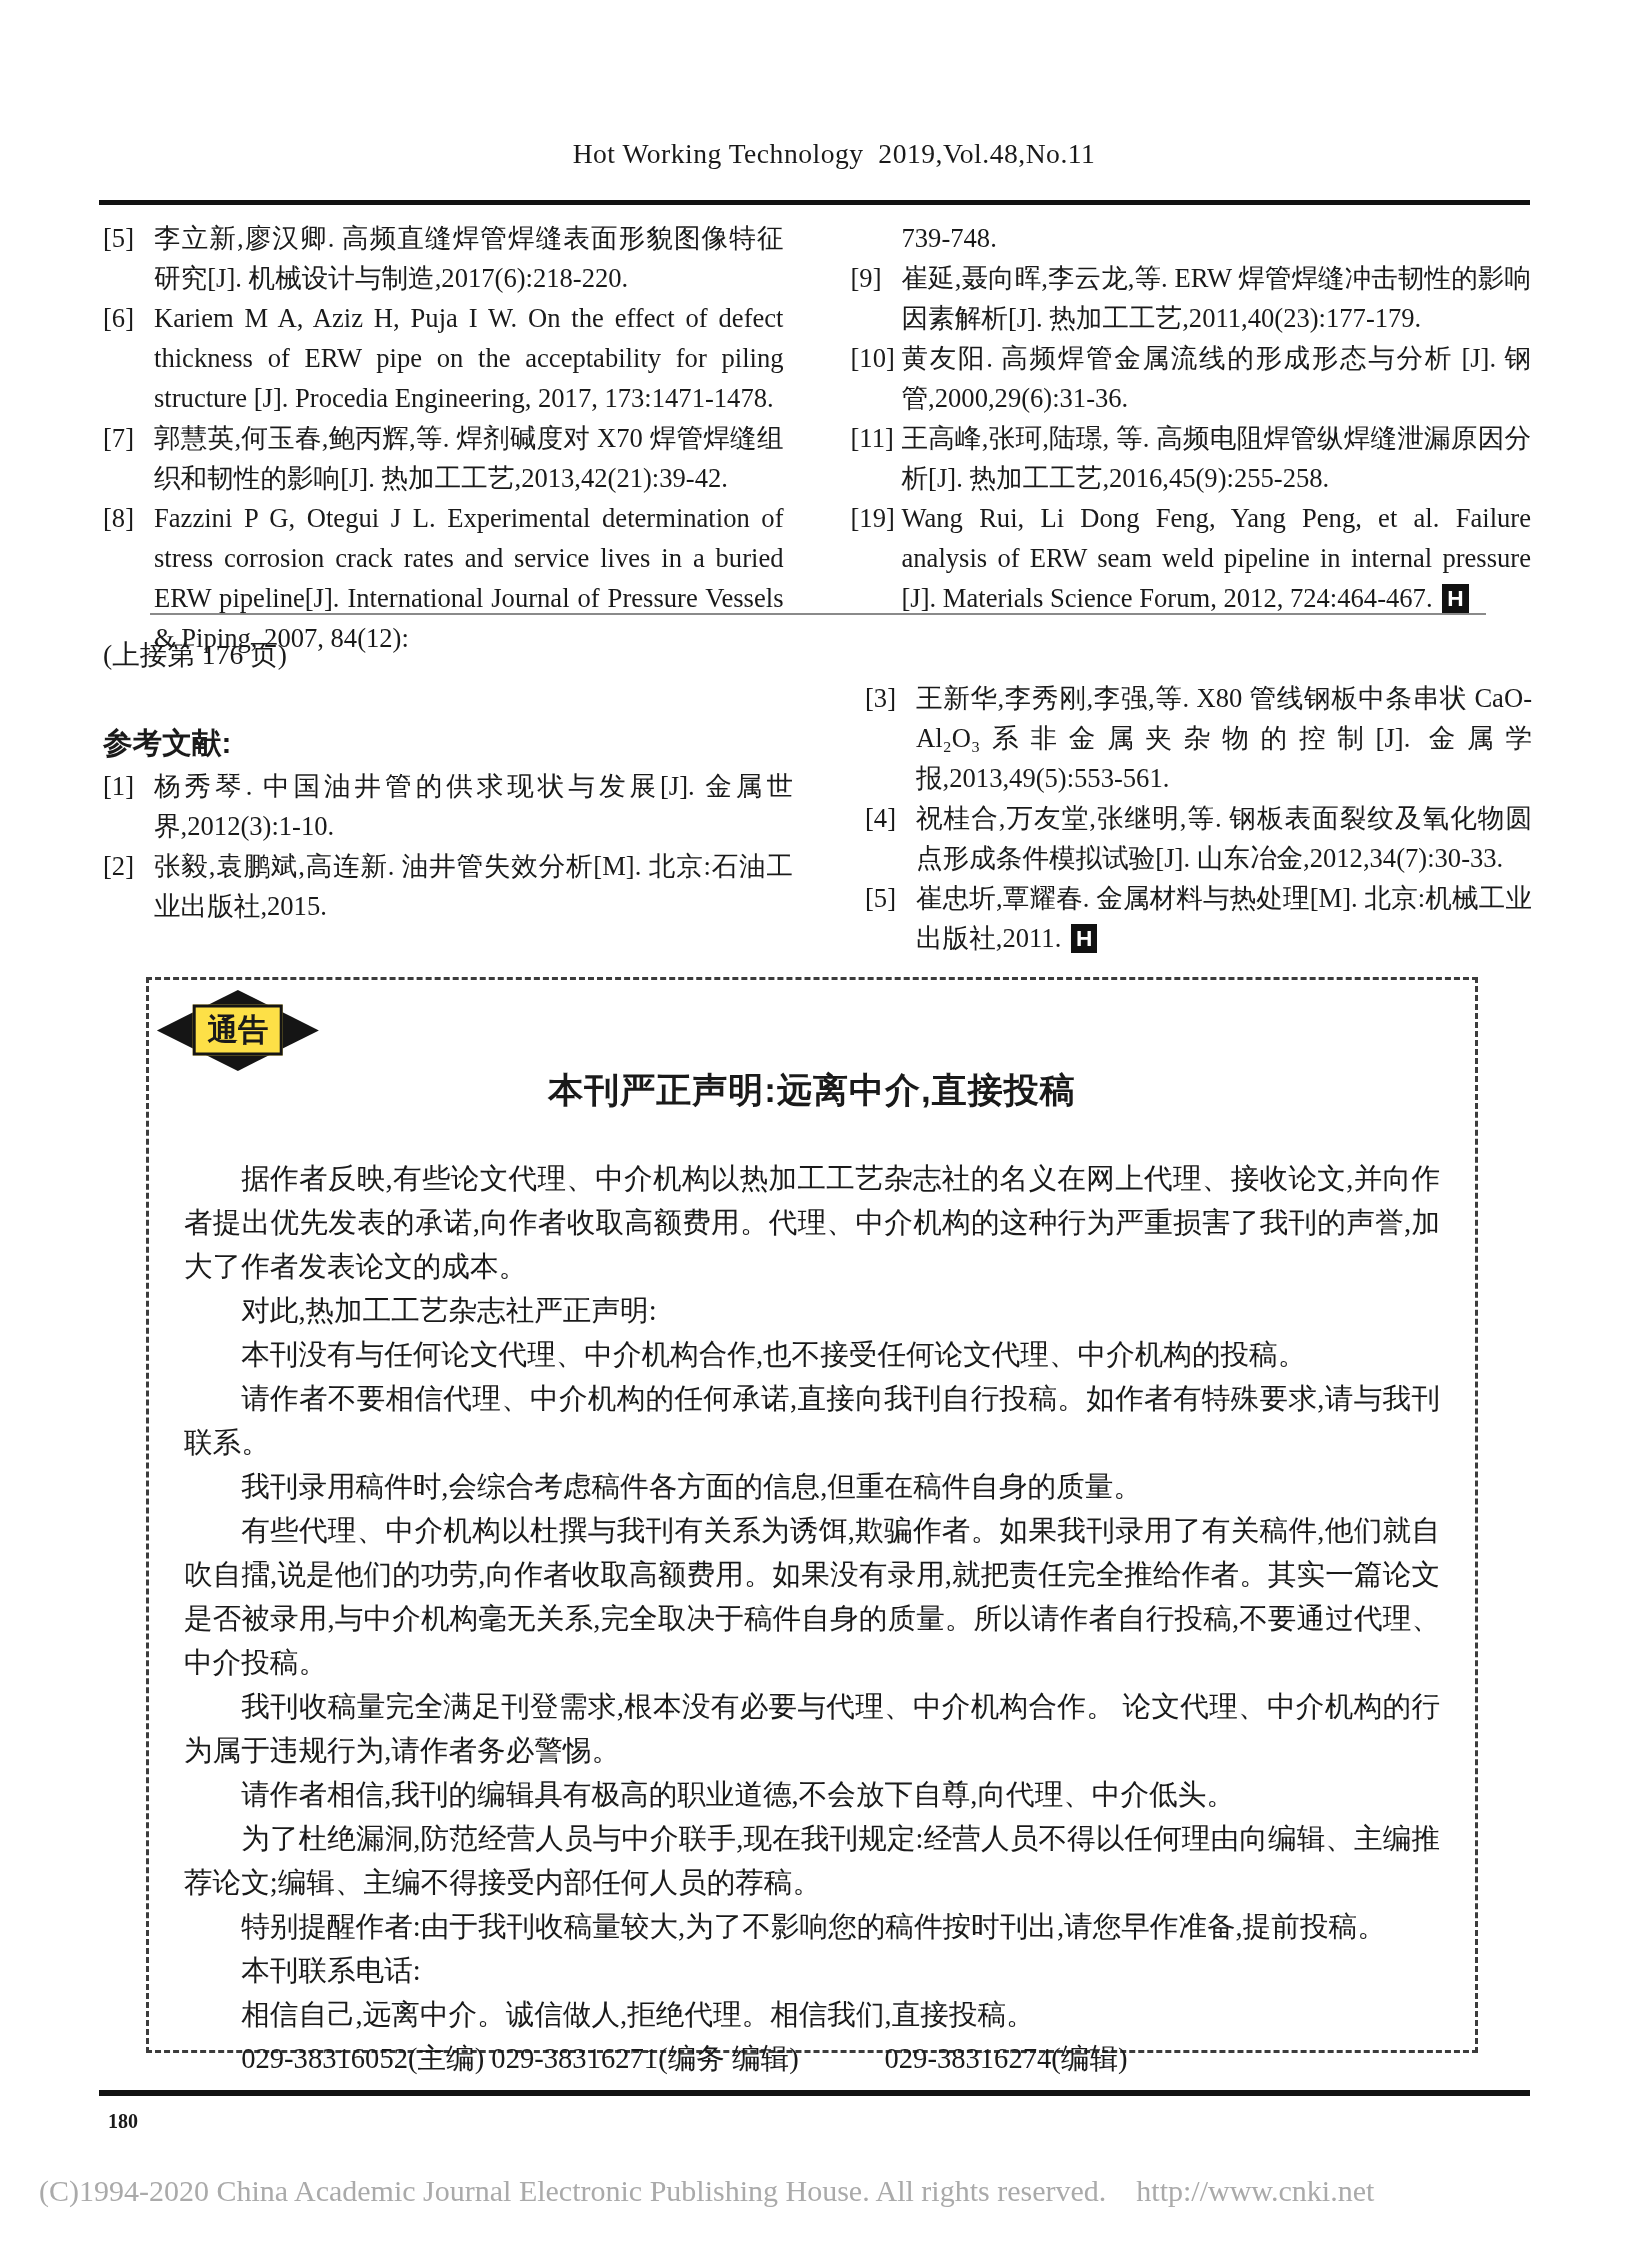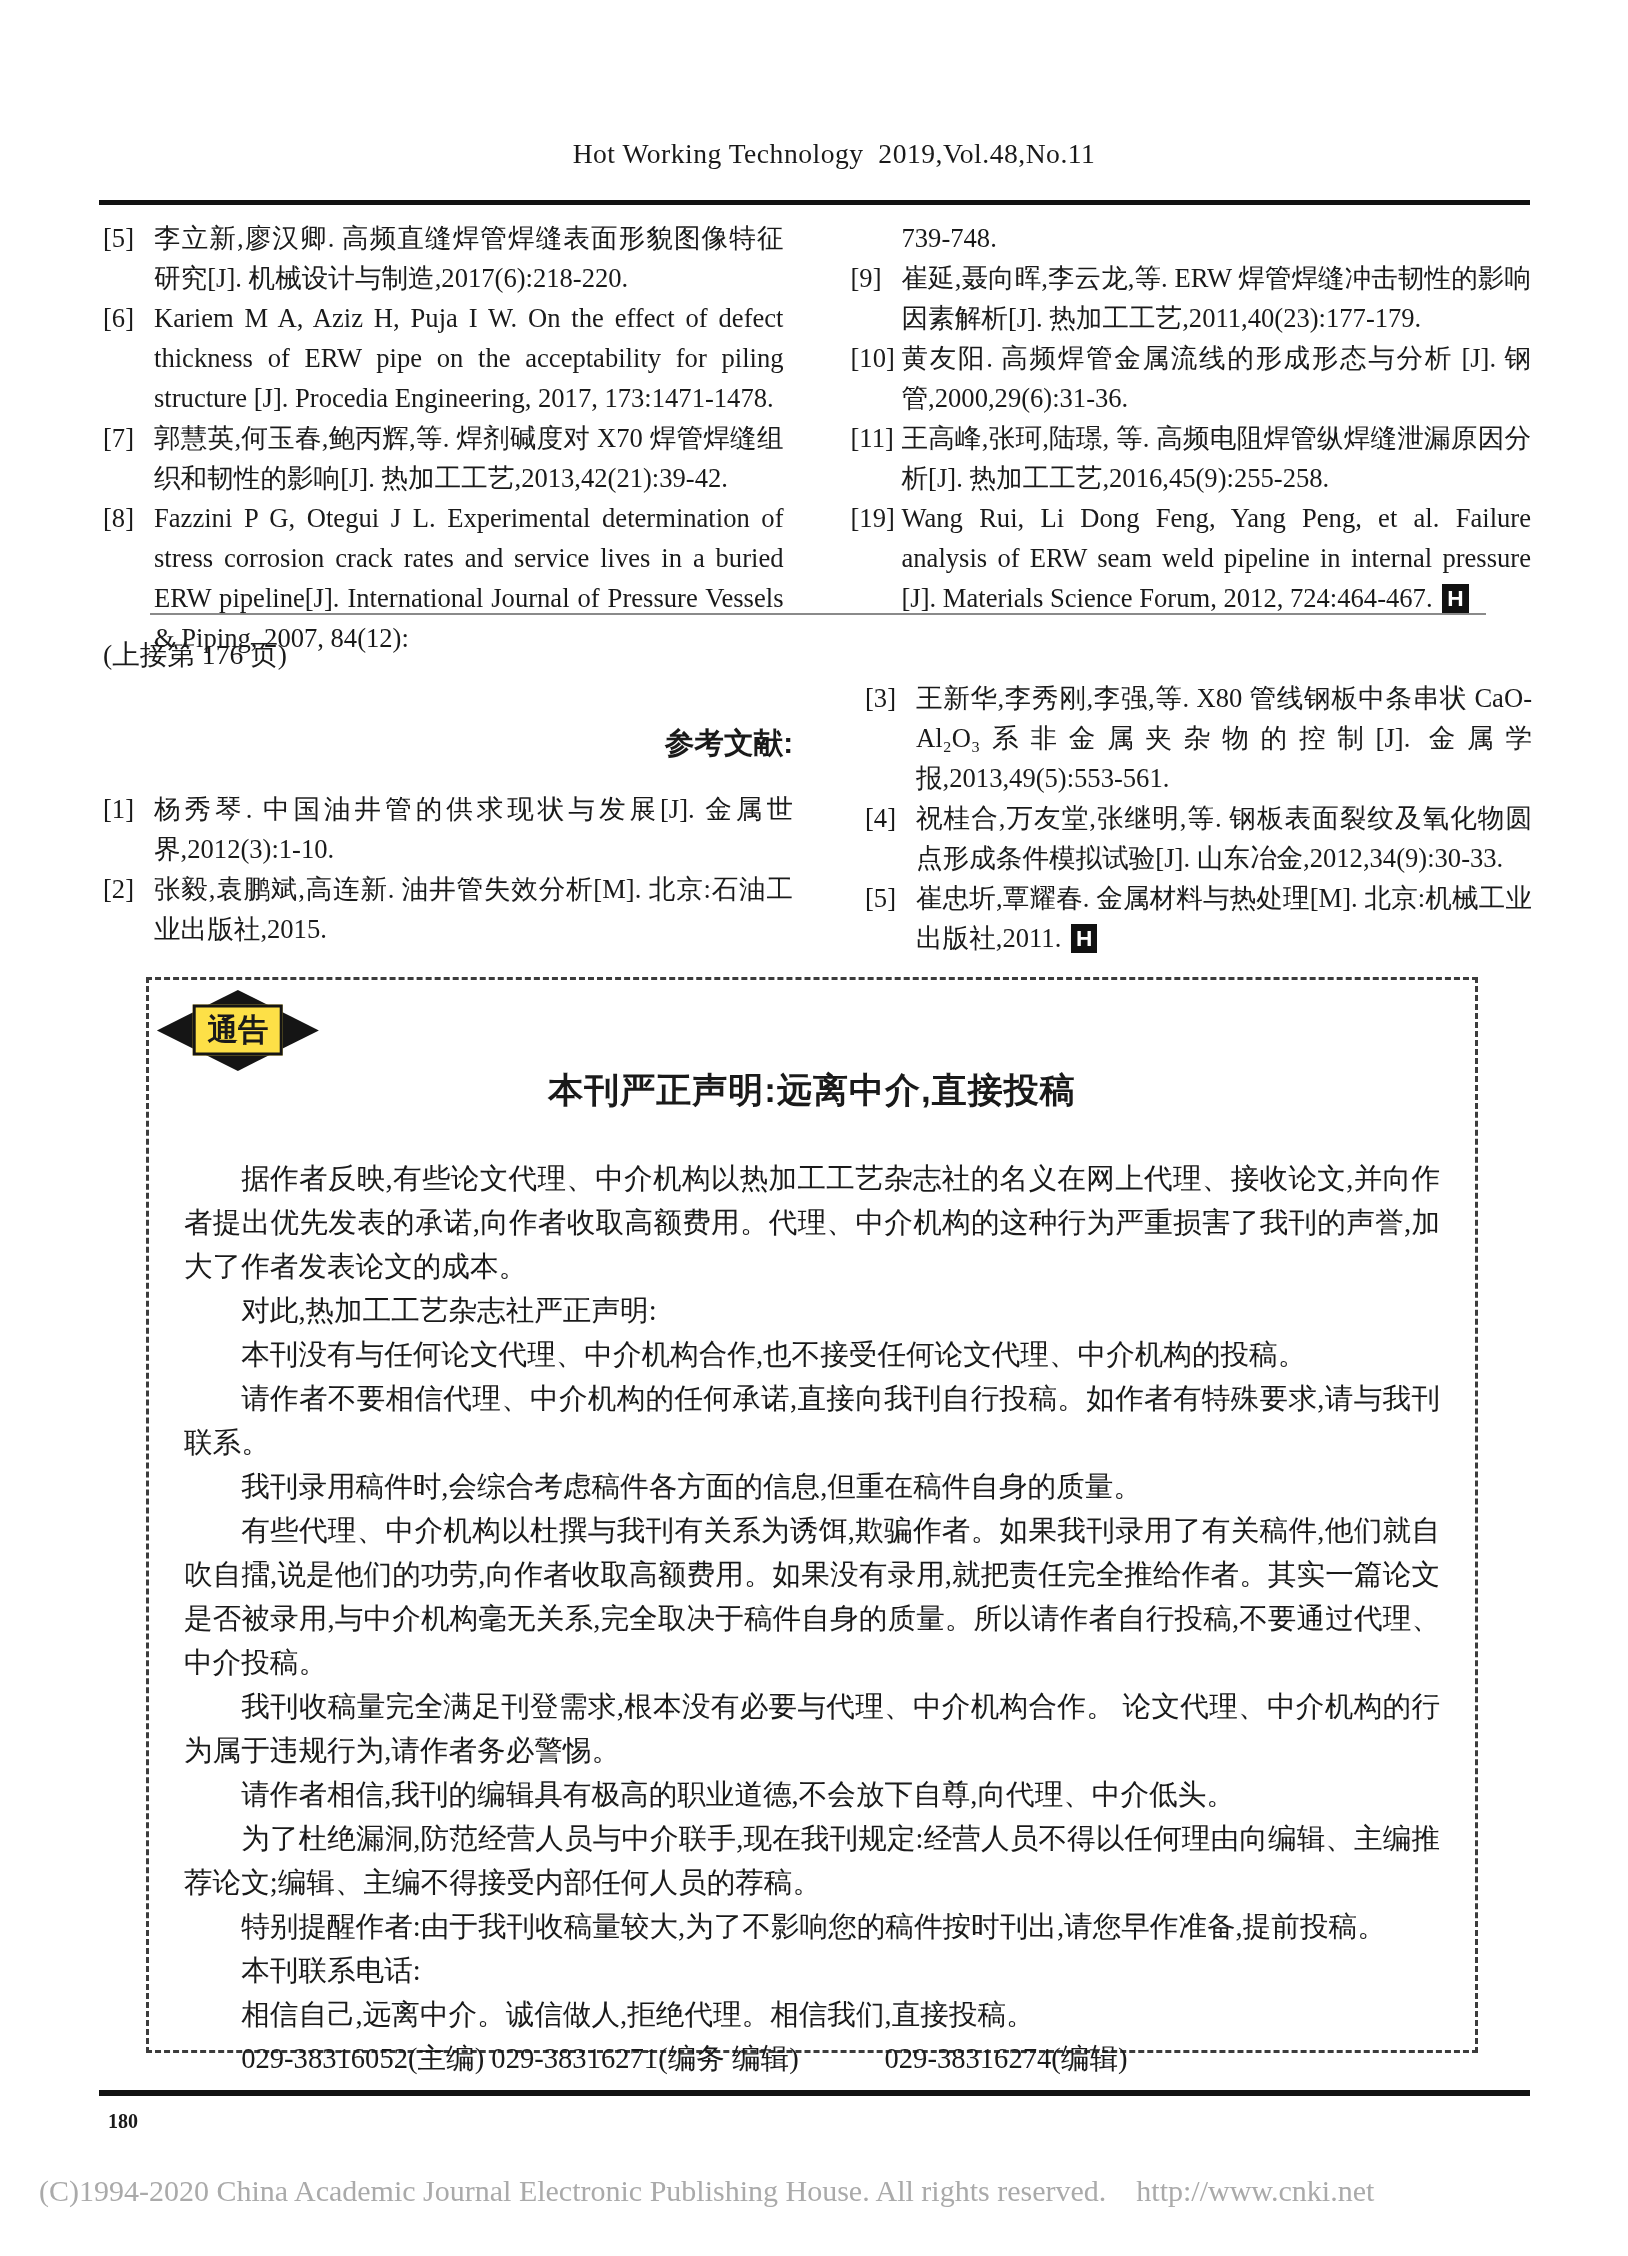--- a/index.html
+++ b/index.html
@@ -29,23 +29,23 @@
     display:inline-block;background:#111;color:#fff;
     font-family:"Liberation Sans","DejaVu Sans",sans-serif;font-weight:bold;
     font-size:22.7px;line-height:28.6px;padding:0 4.9px;margin-left:9.9px;vertical-align:1px;
   }
 
   
   .cont-left{position:absolute;left:103px;top:635px;width:690px;}
   .cont-right{position:absolute;left:865px;top:678px;width:667px;}
   .cont-note{font-size:27.6px;line-height:39px;}
   .refs-heading{
-    margin-top:49px;margin-bottom:27px;
+    margin-top:49px;margin-bottom:4px;
     font-family:"Liberation Sans","DejaVu Sans",sans-serif;
-    font-weight:bold;font-size:29.6px;line-height:39px;text-align:right;
+    font-weight:bold;font-size:29.6px;line-height:39px;
   }
 
   
   .notice-box{
     position:absolute;left:146px;top:977px;width:1332px;height:1076px;
     border:3px dashed #3c3c3c;box-sizing:border-box;
   }
   .badge{position:absolute;left:7.9px;top:9.9px;width:162px;height:81px;}
   .badge .diamond{
     position:absolute;left:0;top:0;width:100%;height:100%;background:#151515;
@@ -141,21 +141,21 @@
       <span class="txt">张毅,袁鹏斌,高连新. 油井管失效分析[M]. 北京:石油工业出版社,2015.</span>
     </div>
   </div>
   <div class="cont-right">
     <div class="ref">
       <span class="num">[3]</span>
       <span class="txt">王新华,李秀刚,李强,等. X80 管线钢板中条串状 CaO-Al₂O₃系非金属夹杂物的控制[J]. 金属学报,2013,49(5):553-561.</span>
     </div>
     <div class="ref">
       <span class="num">[4]</span>
-      <span class="txt">祝桂合,万友堂,张继明,等. 钢板表面裂纹及氧化物圆点形成条件模拟试验[J]. 山东冶金,2012,34(9):30-33.</span>
+      <span class="txt">祝桂合,万友堂,张继明,等. 钢板表面裂纹及氧化物圆点形成条件模拟试验[J]. 山东冶金,2012,34(7):30-33.</span>
     </div>
     <div class="ref">
       <span class="num">[5]</span>
       <span class="txt"><span>崔忠圻,覃耀春. 金属材料与热处理[M]. 北京:机械工业出版社,2011.</span><span class="endmark">H</span></span>
     </div>
   </div>
 
   <div class="notice-box">
     <div class="badge">
       <div class="diamond"></div>

